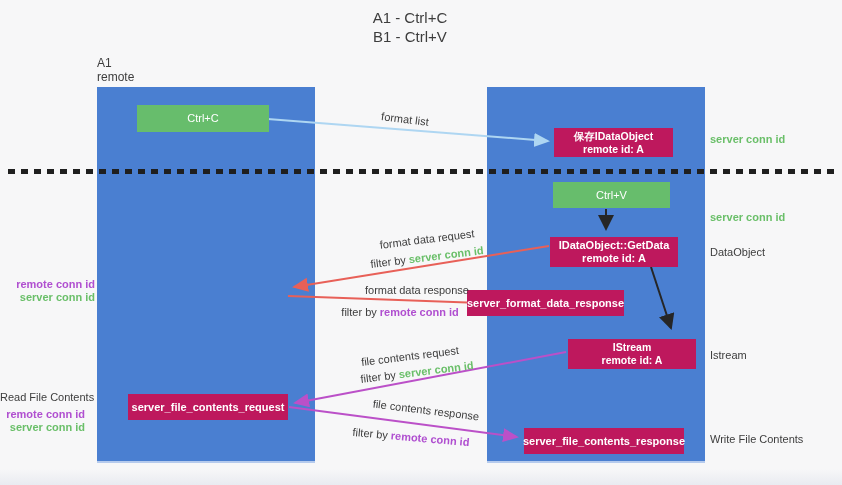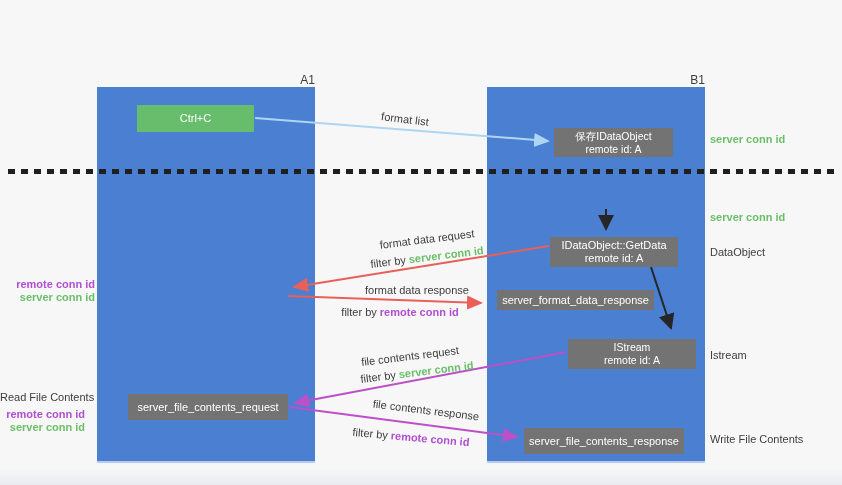--- a/index.html
+++ b/index.html
@@ -15,40 +15,40 @@
   }
   .canvas .bottom-fade{
     position:absolute;left:0;bottom:0;width:842px;height:16px;
     background:linear-gradient(#f7f7f8,#e9ebf1);
   }
   .title{
     position:absolute;left:0;top:8px;width:820px;
     text-align:center;color:#3d3d3d;font-size:15px;line-height:19px;
   }
   .col-header{
-    position:absolute;top:73px;width:218px;text-align:right;
+    position:absolute;top:56px;width:218px;text-align:left;
     color:#3d3d3d;font-size:12px;line-height:14px;
   }
   .column{
     position:absolute;top:87px;width:218px;height:374px;
     background:#4a7fd1;z-index:1;
     box-shadow:0 2px 0 rgba(170,195,235,.85);
   }
   .arrows{position:absolute;left:0;top:0;z-index:2;pointer-events:none;}
   .dotted{
     position:absolute;left:8px;top:169px;width:828px;height:5px;z-index:3;
     background:repeating-linear-gradient(90deg,#1f1f1f 0 7px,transparent 7px 13px);
   }
   .box{
     position:absolute;z-index:4;
     display:flex;flex-direction:column;align-items:center;justify-content:center;
     color:#fff;font-size:11px;line-height:13px;text-align:center;white-space:nowrap;
   }
   .box.green{background:#67bd6c;}
-  .box.orange{background:#737373;}
+  .box.orange{background:#be185d;font-weight:bold;}
   .mlabel{
     position:absolute;z-index:4;white-space:nowrap;
     color:#3d3d3d;font-size:11px;
   }
   .side-left{
     position:absolute;left:0;z-index:4;text-align:right;
     font-size:11px;line-height:13px;font-weight:700;white-space:nowrap;
   }
   .side-right{
     position:absolute;left:710px;z-index:4;text-align:left;
@@ -86,47 +86,49 @@
     <line x1="651" y1="267" x2="671" y2="328" stroke="#262626" stroke-width="2" marker-end="url(#m-black)"></line>
     <line x1="549" y1="246" x2="294" y2="287" stroke="#e86058" stroke-width="2" marker-end="url(#m-red)"></line>
     <line x1="288" y1="296" x2="481" y2="303" stroke="#e86058" stroke-width="2" marker-end="url(#m-red)"></line>
     <line x1="566" y1="352" x2="295" y2="403" stroke="#bb50c8" stroke-width="2" marker-end="url(#m-purple)"></line>
     <line x1="289" y1="407" x2="517" y2="437" stroke="#bb50c8" stroke-width="2" marker-end="url(#m-purple)"></line>
   </svg>
 
   <div class="dotted"></div>
 
   <div class="title">
+    <div>A1 - Ctrl+C</div>
+    <div>B1 - Ctrl+V</div>
   </div>
 
   <div class="col-header" style="left:97px">
     <div>A1</div>
-  </div>
-  <div class="col-header" style="left:487px">
-    <div>B1</div>
-    <div>connection</div>
+    <div>remote</div>
   </div>
 
-  <div class="box green" style="left:137px;top:105px;width:117px;height:27px">
+  <div class="box green" style="left:137px;top:105px;width:132px;height:27px">
     <span>Ctrl+C</span>
   </div>
 
   <div class="box orange" style="left:554px;top:128px;width:119px;height:29px;font-size:10.5px">
     <span>保存IDataObject</span>
     <span>remote id: A</span>
   </div>
 
+  <div class="box green" style="left:553px;top:182px;width:117px;height:26px">
+    <span>Ctrl+V</span>
+  </div>
 
   <div class="box orange" style="left:550px;top:237px;width:128px;height:30px;font-size:11px">
     <span>IDataObject::GetData</span>
     <span>remote id: A</span>
   </div>
 
 
-  <div class="box orange" style="left:497px;top:290px;width:157px;height:20px">
+  <div class="box orange" style="left:467px;top:290px;width:157px;height:26px">
     <span>server_format_data_response</span>
   </div>
 
   <div class="box orange" style="left:568px;top:339px;width:128px;height:30px;font-size:10.5px">
     <span>IStream</span>
     <span>remote id: A</span>
   </div>
 
   <div class="box orange" style="left:128px;top:394px;width:160px;height:26px">
     <span>server_file_contents_request</span>

